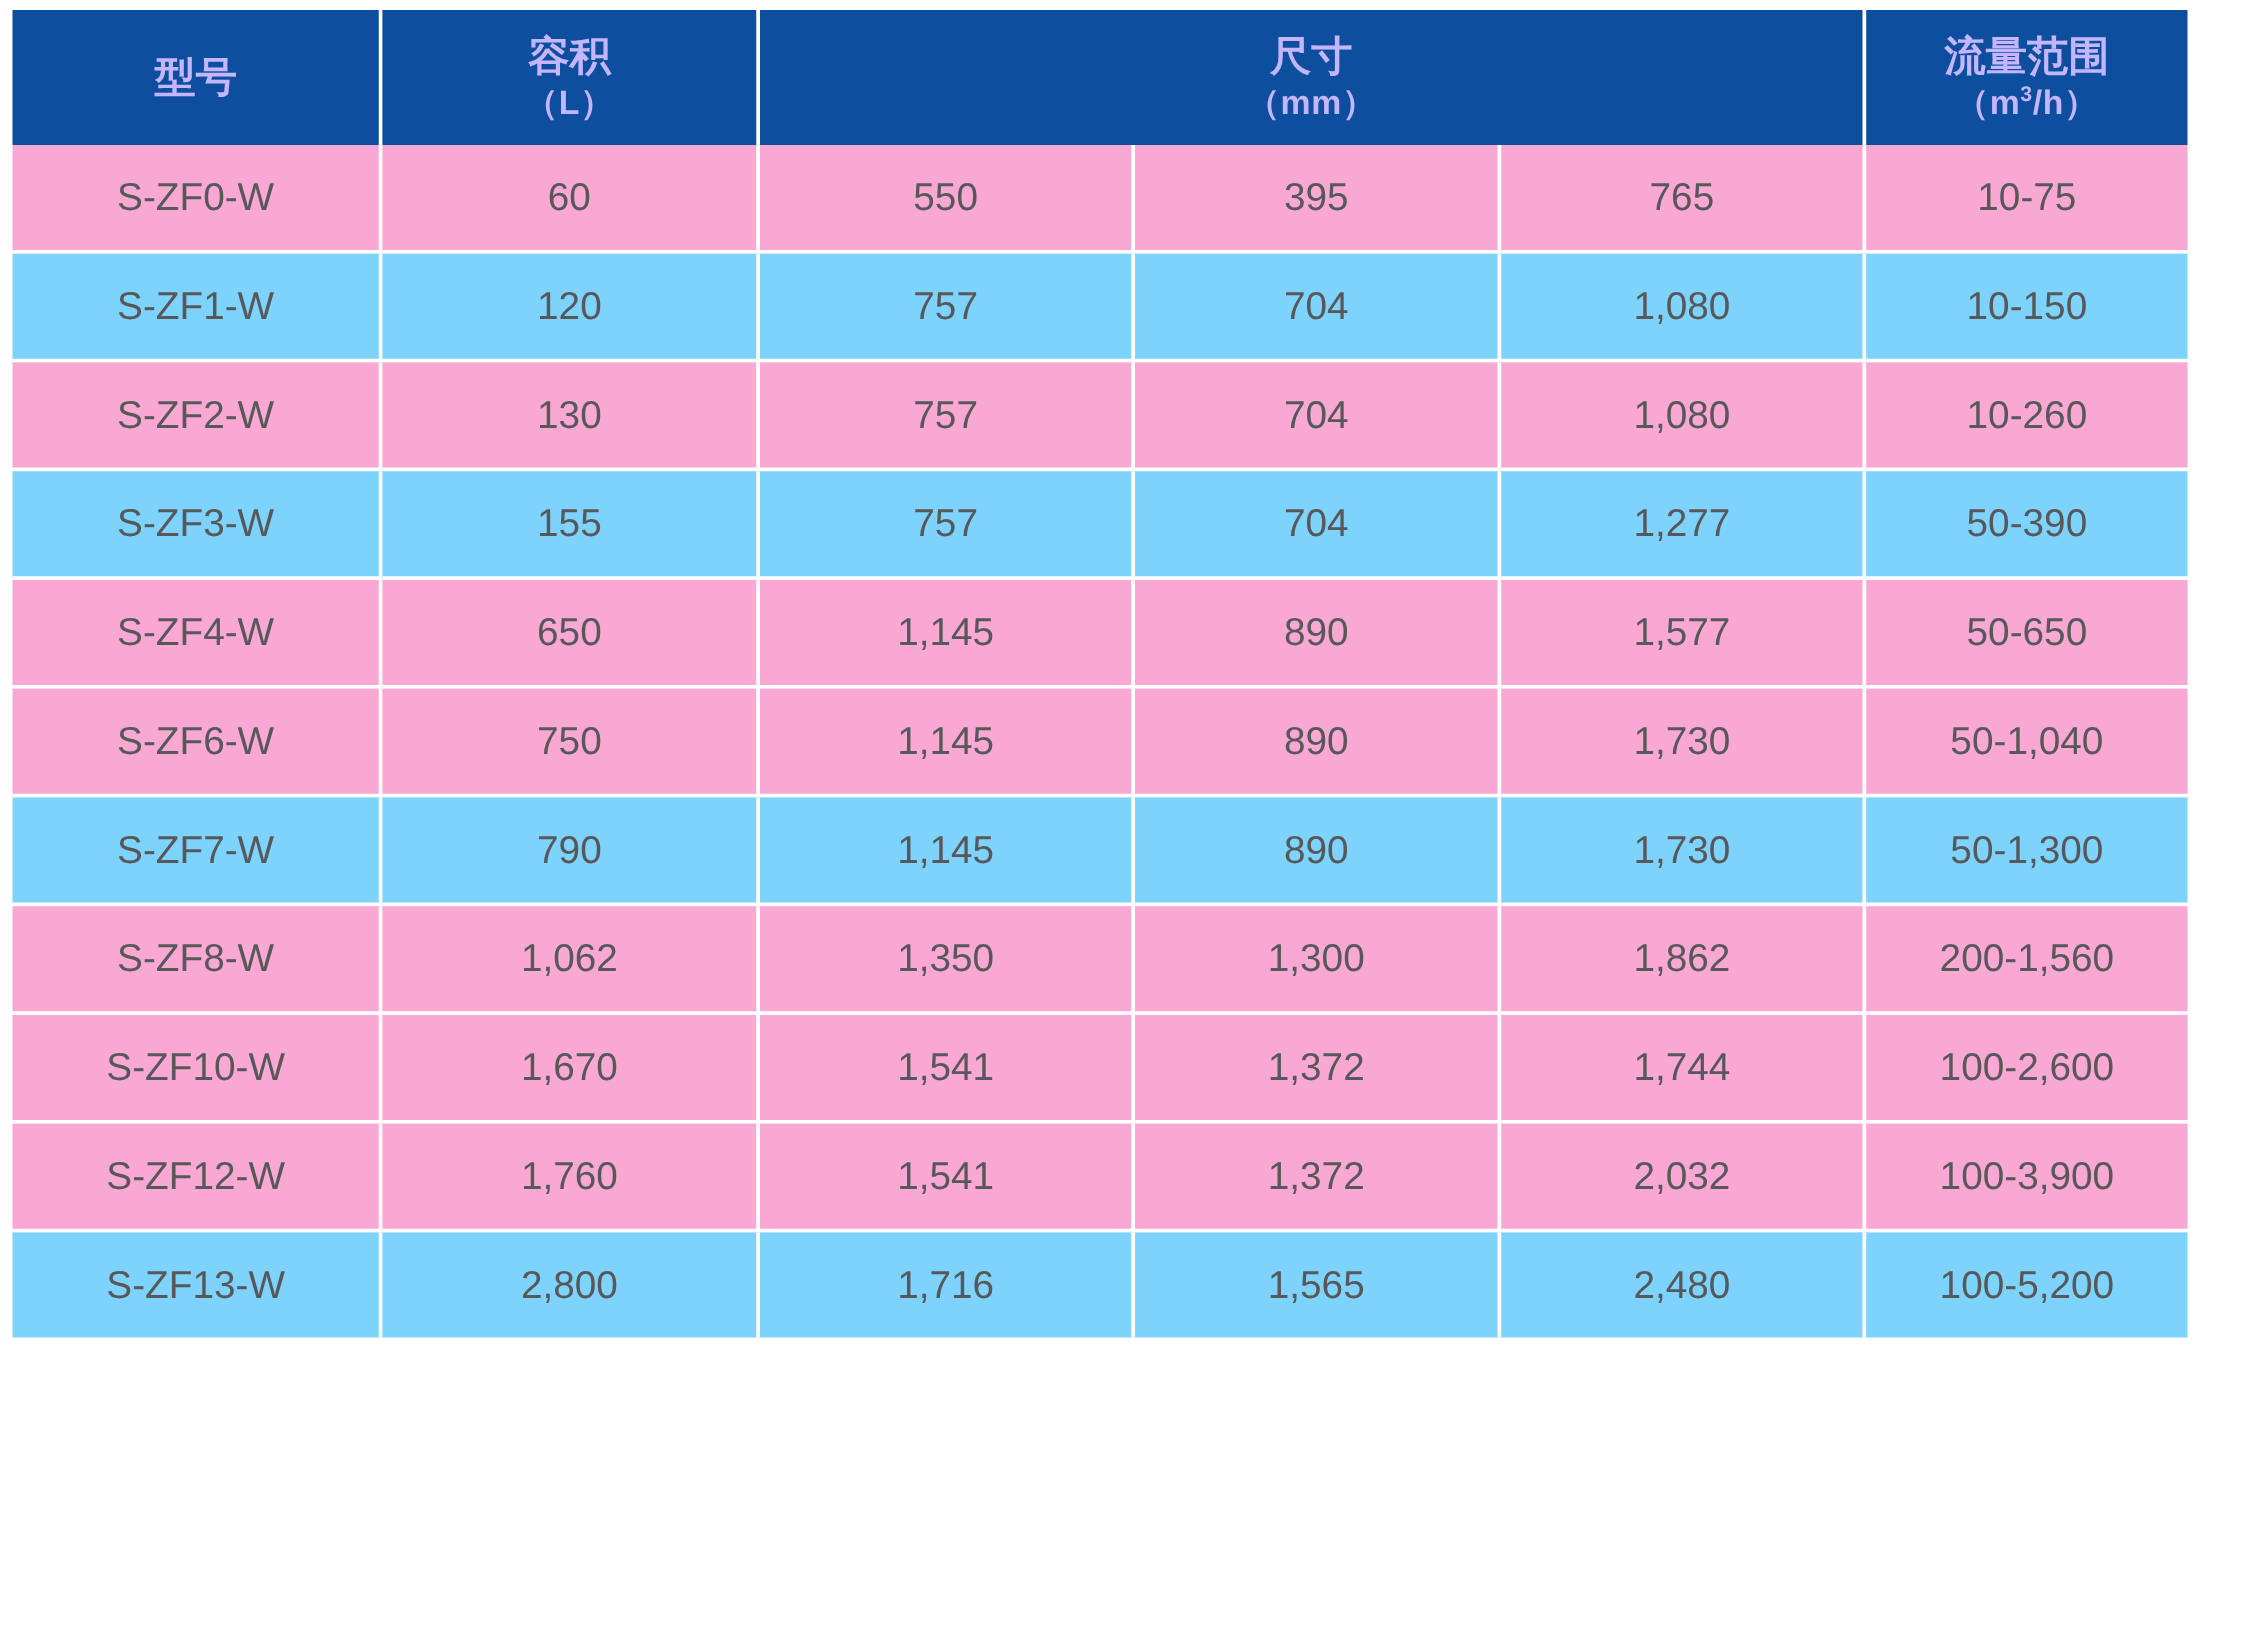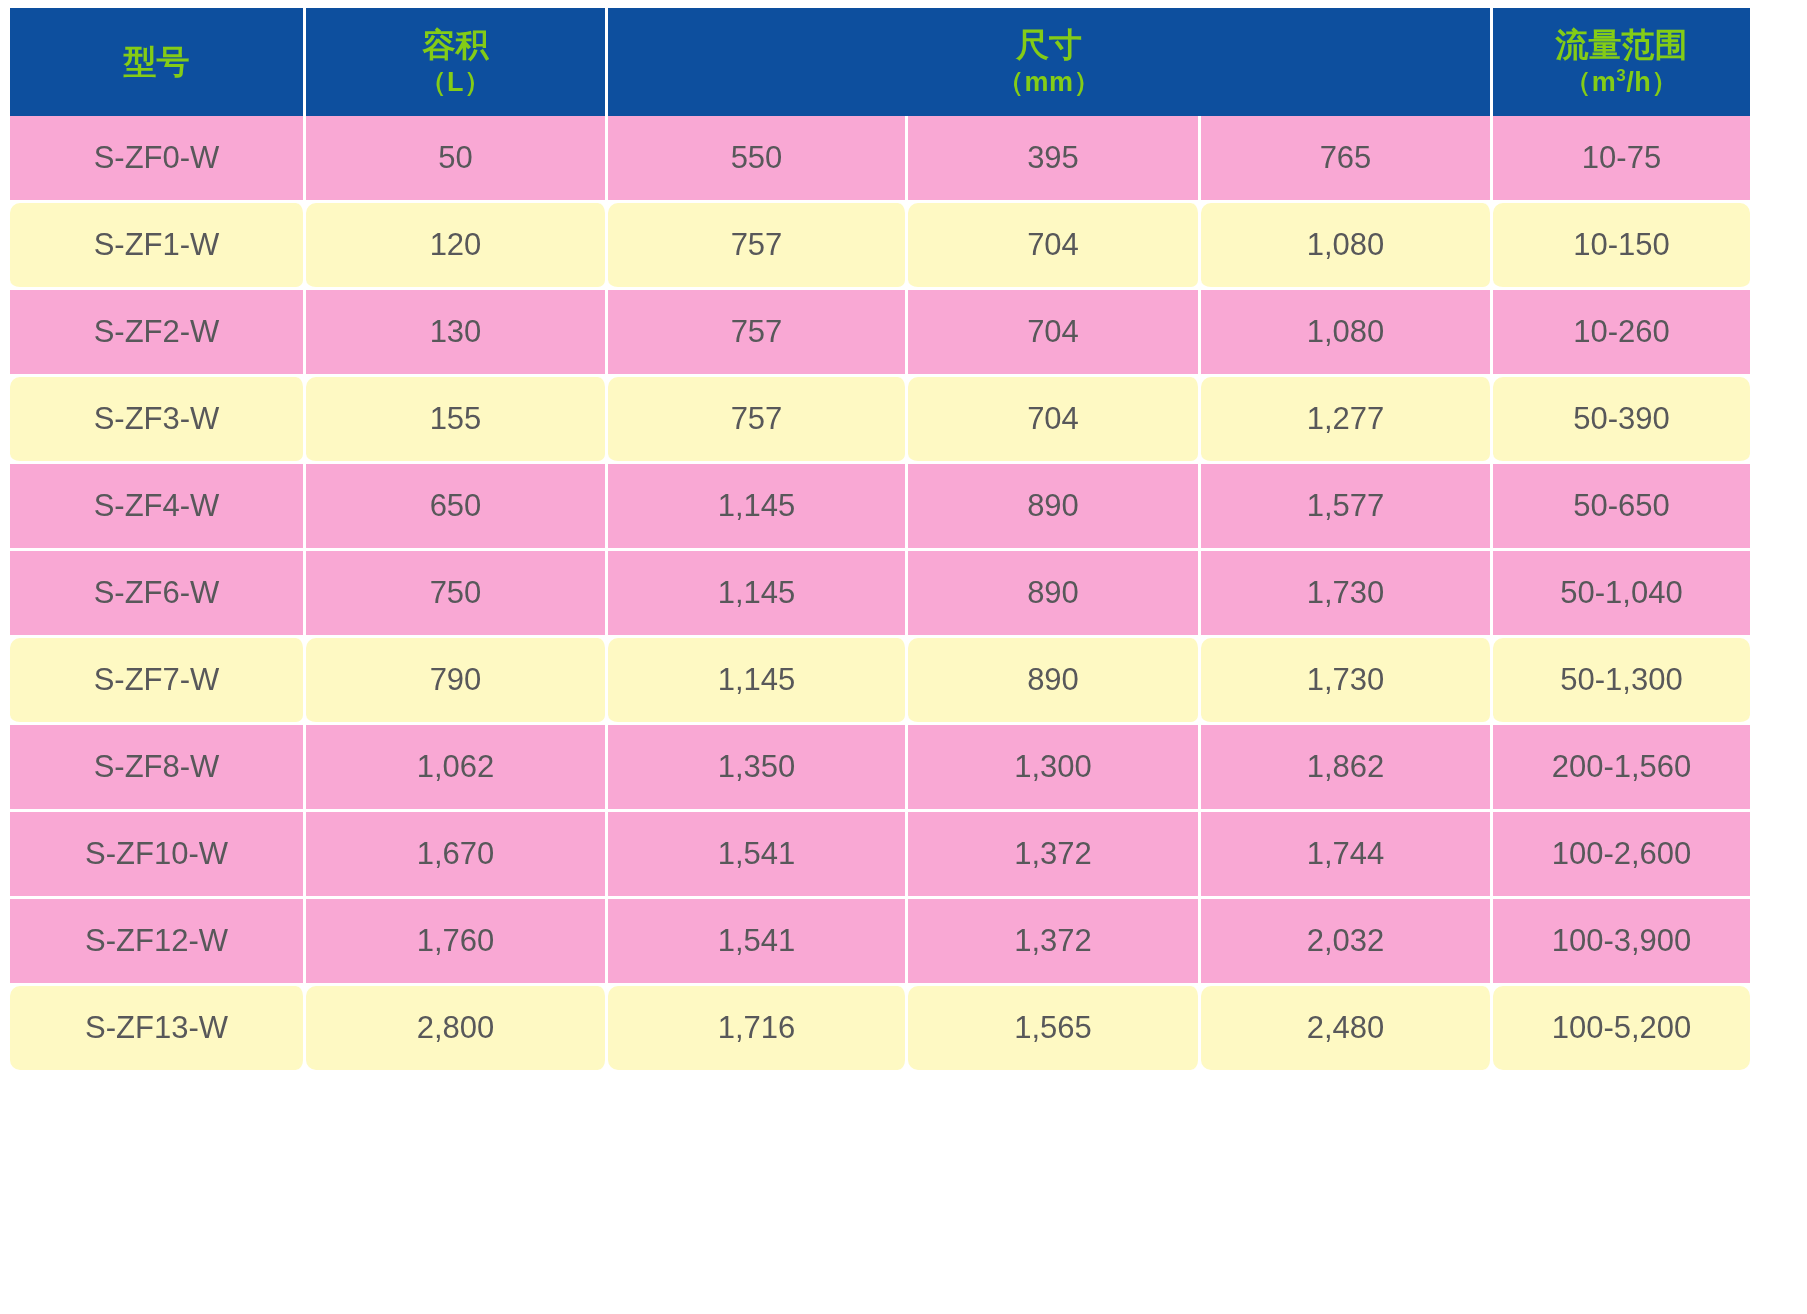--- a/index.html
+++ b/index.html
@@ -29,21 +29,21 @@
   }
   table.spec col.c0 { width: 296px; }
   table.spec col.c1 { width: 302px; }
   table.spec col.c2 { width: 300px; }
   table.spec col.c3 { width: 293px; }
   table.spec col.c4 { width: 292px; }
   table.spec col.c5 { width: 257px; }
 
   thead th {
     background: #0d4f9e;
-    color: #84cc16;
+    color: #c4b5fd;
     font-size: 33px;
     font-weight: bold;
     text-align: center;
     vertical-align: middle;
     height: 108px;
     padding: 0;
     border-right: 3px solid #ffffff;
     line-height: 1.22;
   }
   thead th:last-child { border-right: none; }
@@ -64,21 +64,21 @@
     text-align: center;
     vertical-align: middle;
     font-size: 31px;
     color: #58585a;
     border-right: 3px solid #ffffff;
     border-bottom: 3px solid #ffffff;
     white-space: nowrap;
   }
   tbody td:last-child { border-right: none; text-align: center; }
   tbody tr.odd td { background: #f9a8d4; }
-  tbody tr.even td { background: #fef9c3; border-radius: 10px; }
+  tbody tr.even td { background: #7dd3fc; }
   tbody tr:last-child td { border-bottom: none; }
 </style>
 </head>
 <body>
 
 <div class="sheet">
   <table class="spec">
     <colgroup>
       <col class="c0">
         <col class="c1">
@@ -102,21 +102,21 @@
         </th>
         <th>
           <span>流量范围</span>
           <span class="unit"><span>（m</span><sup>3</sup><span>/h）</span></span>
         </th>
       </tr>
     </thead>
     <tbody id="tbody">
         <tr class="odd">
           <td>S-ZF0-W</td>
-          <td>50</td>
+          <td>60</td>
           <td>550</td>
           <td>395</td>
           <td>765</td>
           <td>10-75</td>
         </tr>
         <tr class="even">
           <td>S-ZF1-W</td>
           <td>120</td>
           <td>757</td>
           <td>704</td>

